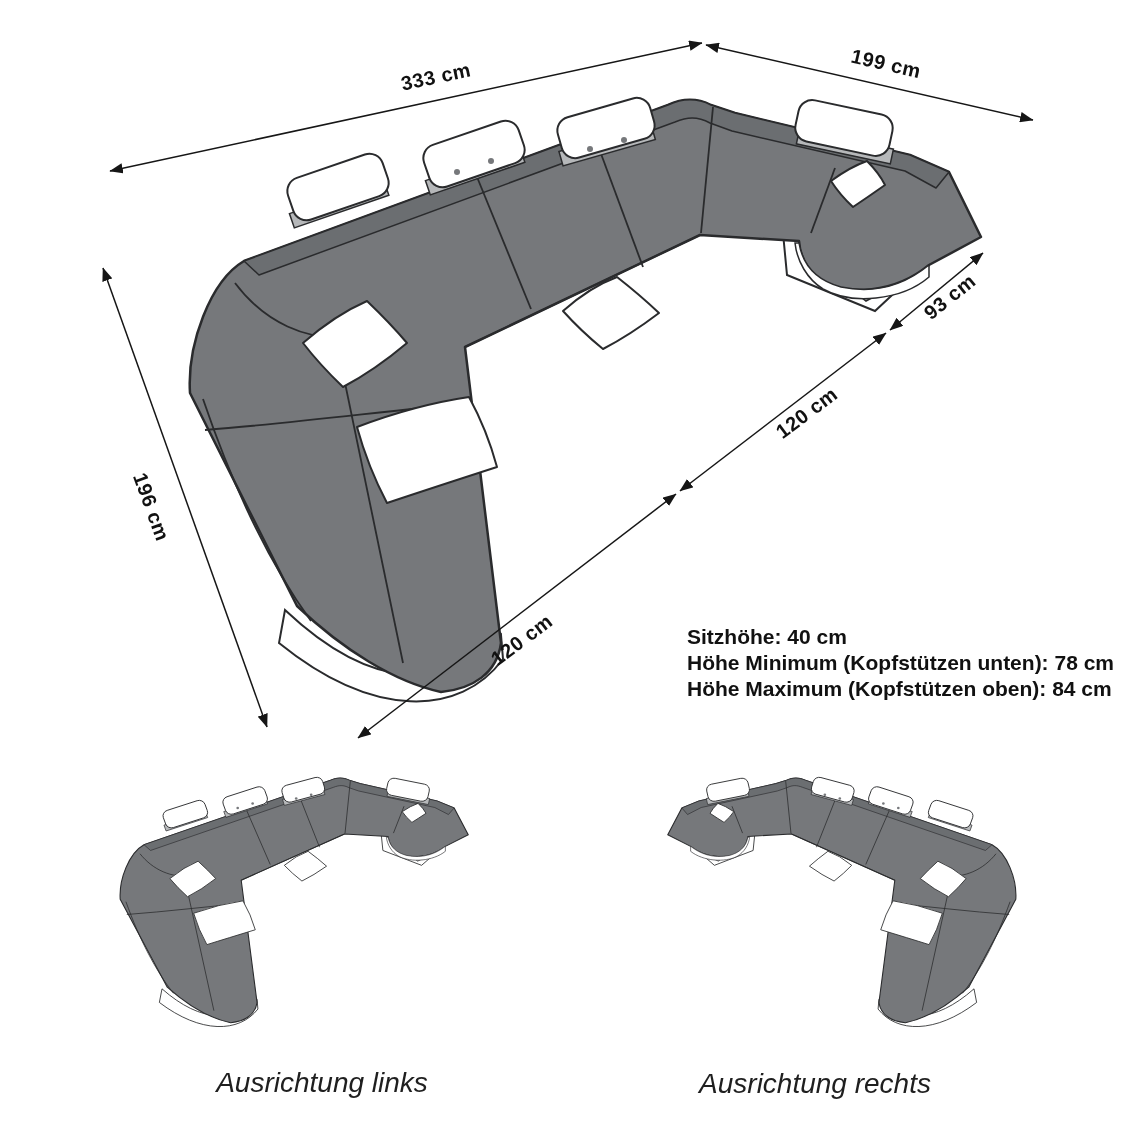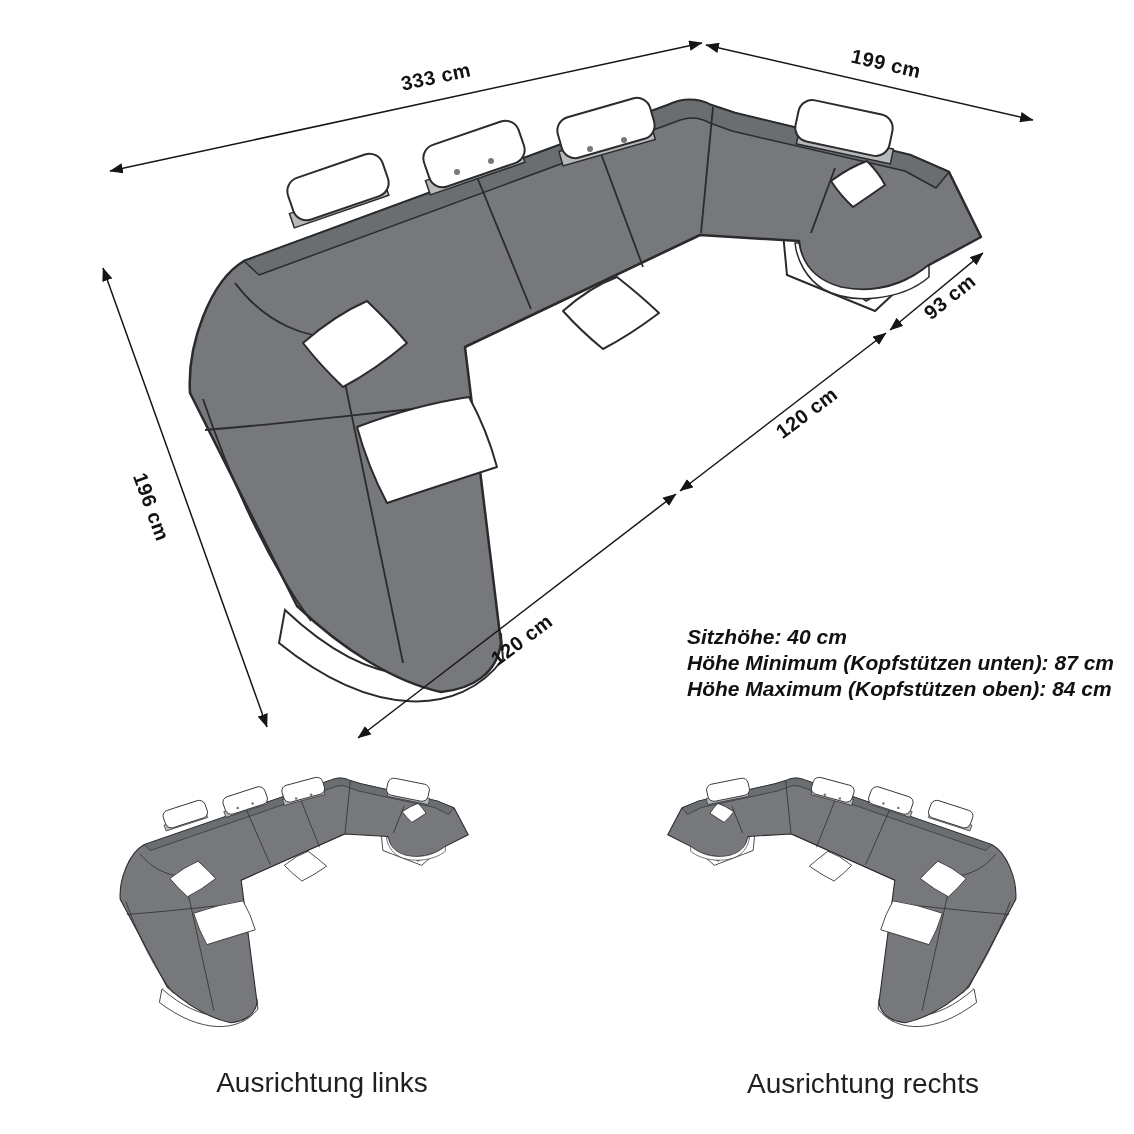--- a/index.html
+++ b/index.html
@@ -7,25 +7,25 @@
     position:relative;width:1134px;height:1134px;background:#ffffff;
     font-family:"Liberation Sans","DejaVu Sans",sans-serif;overflow:hidden;
   }
   #diagram-svg{position:absolute;left:0;top:0;}
   .dim-label{
     position:absolute;font-size:20px;font-weight:600;color:#111;
     white-space:nowrap;letter-spacing:0.5px;
   }
   .specs{
     position:absolute;left:687px;top:624px;font-size:21px;font-weight:600;
-    color:#111;line-height:26px;white-space:nowrap;font-style:italic;
+    color:#111;line-height:26px;white-space:nowrap;
   }
   .caption{
     position:absolute;font-size:28px;font-weight:400;color:#1f1f1f;
-    white-space:nowrap;transform:translate(-50%,-50%);
+    white-space:nowrap;transform:translate(-50%,-50%);font-style:italic;
   }
 </style>
 </head>
 <body>
 
 <div id="stage">
 
   <svg id="diagram-svg" width="1134" height="1134" viewBox="0 0 1134 1134">
     <defs>
       <marker id="arr" markerWidth="9" markerHeight="7" refX="8.6" refY="3.5" orient="auto-start-reverse" markerUnits="strokeWidth">
@@ -110,20 +110,20 @@
 
   <div class="dim-label" style="left:436px;top:77px;transform:translate(-50%,-50%) rotate(-12deg);">333 cm</div>
   <div class="dim-label" style="left:886px;top:64px;transform:translate(-50%,-50%) rotate(13deg);">199 cm</div>
   <div class="dim-label" style="left:151px;top:507px;transform:translate(-50%,-50%) rotate(70deg);">196 cm</div>
   <div class="dim-label" style="left:522px;top:640px;transform:translate(-50%,-50%) rotate(-37deg);">120 cm</div>
   <div class="dim-label" style="left:807px;top:413px;transform:translate(-50%,-50%) rotate(-37deg);">120 cm</div>
   <div class="dim-label" style="left:950px;top:297px;transform:translate(-50%,-50%) rotate(-39deg);">93 cm</div>
 
   <div class="specs">
     <div>Sitzhöhe: 40 cm</div>
-    <div>Höhe Minimum (Kopfstützen unten): 87 cm</div>
+    <div>Höhe Minimum (Kopfstützen unten): 78 cm</div>
     <div>Höhe Maximum (Kopfstützen oben): 84 cm</div>
   </div>
 
   <div class="caption" style="left:322px;top:1083px;">Ausrichtung links</div>
-  <div class="caption" style="left:815px;top:1084px;margin-left:48px;">Ausrichtung rechts</div>
+  <div class="caption" style="left:815px;top:1084px;">Ausrichtung rechts</div>
 
 </div>
 
 </body></html>

